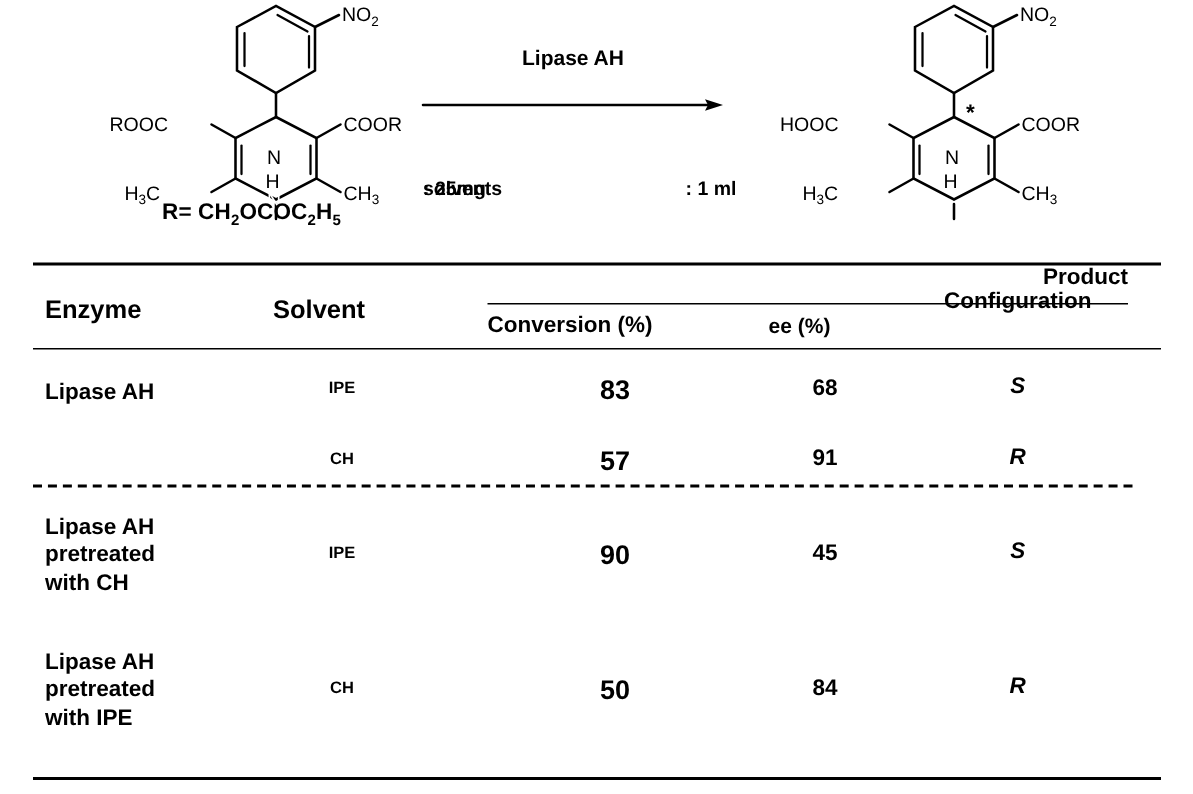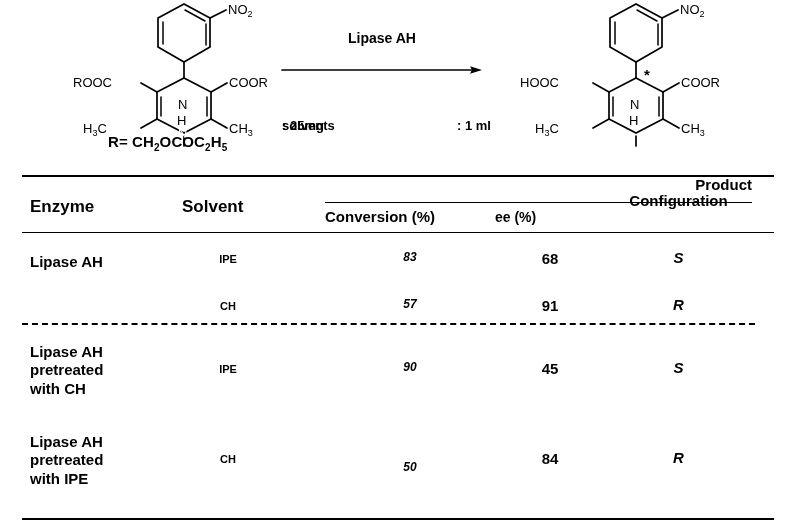--- a/index.html
+++ b/index.html
@@ -50,27 +50,27 @@
   .rule-head{position:absolute;left:0;top:57px;width:752px;height:0;border-top:1.6px solid #000;}
   .rule-prod{position:absolute;left:303px;top:27px;width:427px;height:0;border-top:1.4px solid #000;}
   .rule-dash{position:absolute;left:0;top:148px;width:733px;height:0;border-top:2px dashed #000;}
   .rule-bot{position:absolute;left:0;top:343px;width:752px;height:0;border-top:2.2px solid #000;}
 
   .hdr{position:absolute;font-weight:bold;}
   .h-enzyme{left:8px;top:22px;font-size:17px;}
   .h-solvent{left:160px;top:22px;font-size:17px;}
   .h-product{left:303px;top:1px;width:427px;text-align:right;font-size:15px;}
   .h-conv{left:303px;top:33px;width:170px;text-align:left;font-size:15px;}
-  .h-ee{left:473px;top:34px;width:110px;text-align:left;font-size:14px;}
+  .h-ee{left:456px;top:34px;width:110px;text-align:center;font-size:14px;}
   .h-conf{left:583px;top:17px;width:147px;text-align:center;font-size:15px;}
 
   .row{position:absolute;left:0;width:752px;}
   .c-enz{position:absolute;left:8px;font-size:15px;font-weight:bold;line-height:1.22;white-space:pre-line;}
   .c-solv{position:absolute;left:160px;width:92px;text-align:center;font-size:11px;font-weight:bold;}
-  .c-conv{position:absolute;left:303px;width:170px;text-align:center;font-size:12px;font-weight:bold;font-style:italic;}
+  .c-conv{position:absolute;left:303px;width:170px;text-align:center;font-size:18px;font-weight:bold;}
   .c-ee{position:absolute;left:473px;width:110px;text-align:center;font-size:15px;font-weight:bold;}
   .c-conf{position:absolute;left:583px;width:147px;text-align:center;font-size:15px;font-weight:bold;font-style:italic;}
 </style>
 </head>
 <body>
 
 <div class="fig">
 
   <div class="scheme">
 
@@ -199,19 +199,19 @@
       <div class="c-conv" style="top:17px;">90</div>
       <div class="c-ee" style="top:17px;">45</div>
       <div class="c-conf" style="top:16px;">S</div>
     </div>
 
     <div class="row" style="top:258px;">
       <div class="c-enz" style="top:0;">Lipase AH
 pretreated
 with IPE</div>
       <div class="c-solv" style="top:20px;">CH</div>
-      <div class="c-conv" style="top:27px;">50</div>
+      <div class="c-conv" style="top:17px;">50</div>
       <div class="c-ee" style="top:17px;">84</div>
       <div class="c-conf" style="top:16px;">R</div>
     </div>
   </div>
 
 </div>
 
 </body></html>

